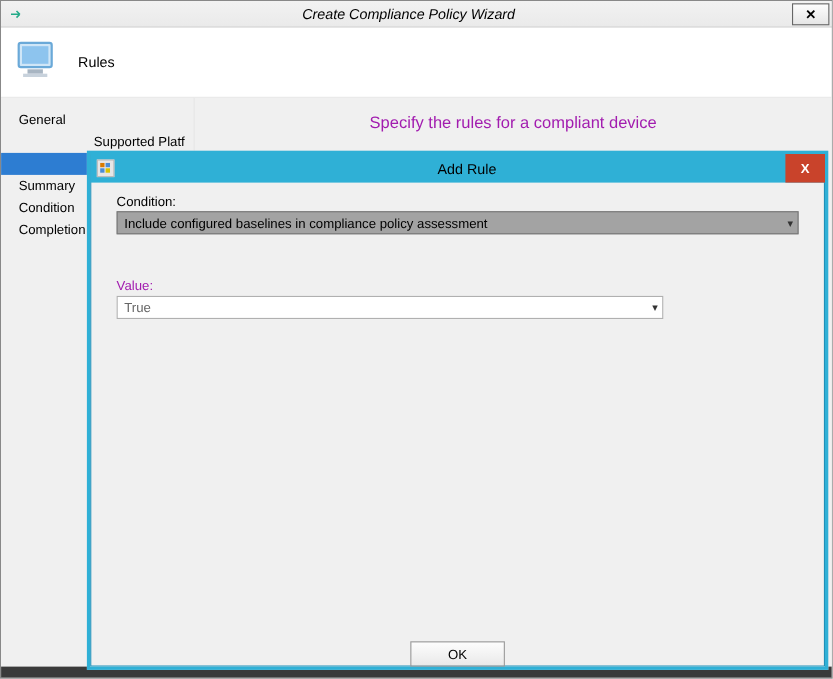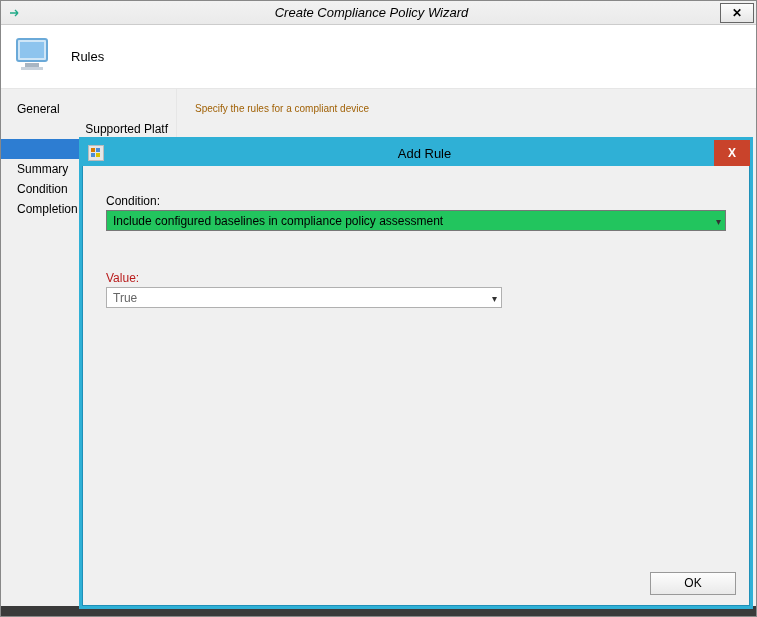--- a/index.html
+++ b/index.html
@@ -87,22 +87,23 @@
     background: #2d7dd2;
     color: #fff;
   }
   .content {
     flex: 1;
     background: #f0f0f0;
     padding: 14px 18px 0 18px;
     border-left: 1px solid #e6e6e6;
   }
   .spec-text {
-    color: #a16207;
-    font-size: 10px;
+    color: #a21caf;
+    font-size: 15px;
+    text-align: center;
   }
   .bottom-strip {
     height: 10px;
     position: absolute;
     bottom: 0; left:0; right:0;
     background: #3a3a3a;
   }
 
   
   .modal {
@@ -137,47 +138,48 @@
     margin-left:31px;
   }
   .modal-close {
     width: 36px;
     height: 100%;
     background: #c9432b;
     display:flex; align-items:center; justify-content:center;
     color:#fff; font-weight:bold;
   }
   .modal-body {
-    padding: 28px 24px 0 24px;
+    padding: 10px 24px 0 24px;
     height: calc(100% - 26px - 46px);
   }
   .field-label { font-size: 12px; color:#000; margin-bottom:2px; }
-  .field-label.disabled { color:#b91c1c; }
+  .field-label.disabled { color:#a21caf; }
   .combo {
     width: 100%;
     height: 21px;
     border: 1px solid #777;
-    background:#22c55e;
+    background:#a3a3a3;
     position:relative;
     display:flex; align-items:center;
     padding: 0 18px 0 6px;
     font-size:12px;
   }
   .combo .caret {
     position:absolute; right:4px; top:50%; transform:translateY(-50%);
     font-size:10px; color:#333;
   }
-  .combo.small { width: 396px; }
+  .combo.small { width: 497px; }
   .combo.disabled { border-color:#b0b0b0; color:#666; background:#fff;}
   .value-block { margin-top: 40px; }
   .modal-footer {
     height: 46px;
     display:flex; align-items:center; justify-content:flex-end;
     padding: 0 14px;
     gap: 8px;
+    flex-direction: column;
   }
   .btn {
     width: 86px; height: 23px;
     border:1px solid #999;
     background: linear-gradient(#fdfdfd,#e9e9e9);
     font-size:12px;
     display:flex; align-items:center; justify-content:center;
     cursor:default;
   }
 </style>

